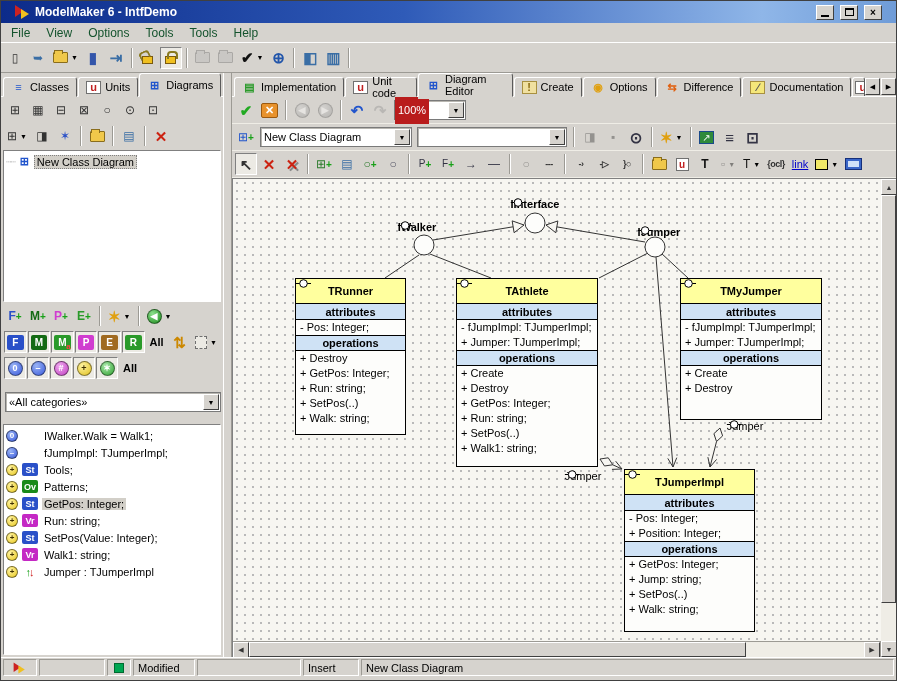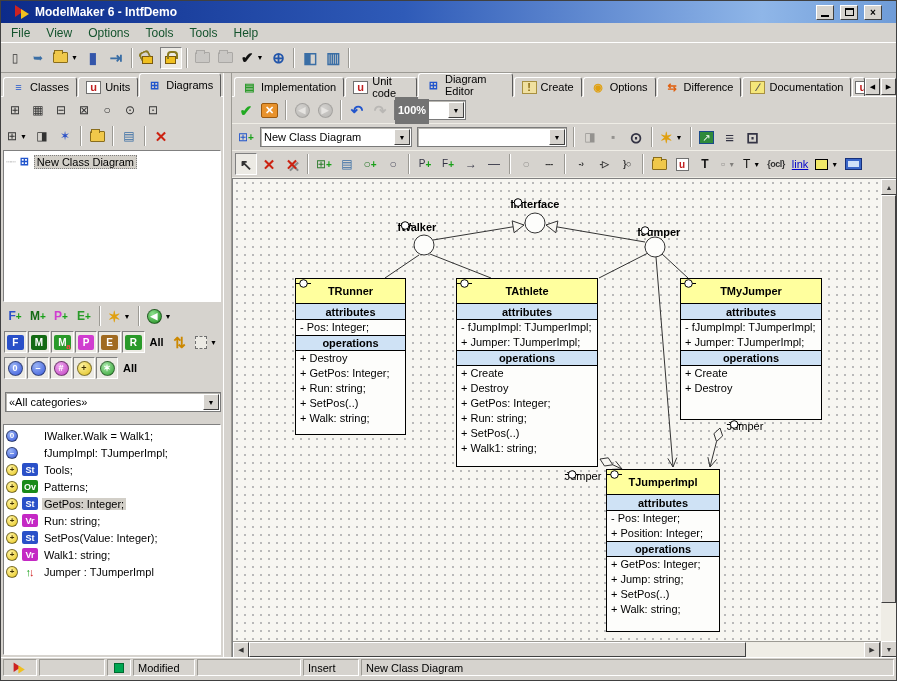--- a/index.html
+++ b/index.html
@@ -64,21 +64,21 @@
   .unitic{width:13px;height:13px;background:#fff;border:1px solid #707070;color:#c02020;font-weight:bold;font-size:10px;
           display:flex;align-items:center;justify-content:center;}
   .yellowbox{width:13px;height:11px;background:#f0e868;border:1px solid #000;}
   .film{width:17px;height:12px;background:#3a66c8;border:1px solid #16307a;position:relative;}
   .film::before{content:"";position:absolute;left:2px;right:2px;top:2px;bottom:2px;background:#cfe0f8;}
   .linktext{color:#0000cc;text-decoration:underline;font-size:11px;}
   
   .combo{height:20px;background:#fff;border:1px solid #7a7a7a;box-shadow:inset 1px 1px 0 #b8b6b0;
          display:flex;align-items:center;font-size:11px;margin:0 2px;}
   .combo .cval{flex:1;padding:0 3px;white-space:nowrap;overflow:hidden;}
-  .combo .cval.sel{background:#737373;color:#fff;flex:0 0 auto;padding:8px 3px;font-weight:bold;}
+  .combo .cval.sel{background:#b91c1c;color:#fff;flex:0 0 auto;padding:8px 3px;}
   .combo .cbtn{width:16px;height:16px;margin:1px;background:#d6d3ce;border:1px solid;border-color:#fff #404040 #404040 #fff;
          display:flex;align-items:center;justify-content:center;font-size:7px;color:#000;flex:0 0 16px;}
   
   .tabstrip{height:24px;display:flex;align-items:flex-end;background:#d6d3ce;padding-left:2px;position:relative;}
   .tabstrip::after{content:"";position:absolute;left:0;right:0;bottom:0;height:1px;background:#fff;}
   .tab{height:20px;padding:0 7px;display:flex;align-items:center;gap:4px;font-size:11px;background:#d6d3ce;
        border:1px solid;border-color:#fff #5a5a5a #d6d3ce #fff;border-radius:3px 3px 0 0;margin-right:1px;z-index:1;}
   .tab.sel{height:24px;font-weight:normal;z-index:3;border-bottom-color:#d6d3ce;box-shadow:0 2px 0 #d6d3ce;}
   .tabic{width:15px;height:13px;display:flex;align-items:center;justify-content:center;font-size:11px;font-weight:bold;flex:0 0 15px;}
   .tabscroll{margin-left:auto;display:flex;gap:1px;align-items:center;padding-bottom:2px;}
@@ -730,21 +730,21 @@
                   </svg>
                   <span>TMyJumper</span>
                 </div>
                 <div class="csec first">attributes</div>
                 <div class="crow">- fJumpImpl: TJumperImpl;</div>
                 <div class="crow">+ Jumper: TJumperImpl;</div>
                 <div class="csec">operations</div>
                 <div class="crow">+ Create</div>
                 <div class="crow">+ Destroy</div>
               </div>
-              <div class="cbox" style="left: 373px; top: 290px; width: 114px; height: 163px;">
+              <div class="cbox" style="left: 391px; top: 290px; width: 131px; height: 163px;">
                 <div class="chead">
                   <svg class="lolli" width="15" height="9" viewBox="0 0 15 9">
                     <line x1="0" y1="4.5" x2="15" y2="4.5" stroke="#000"></line>
                     <ellipse cx="7.5" cy="4.5" rx="3.8" ry="3.8" fill="#fff" stroke="#000"></ellipse>
                   </svg>
                   <span>TJumperImpl</span>
                 </div>
                 <div class="csec first">attributes</div>
                 <div class="crow">- Pos: Integer;</div>
                 <div class="crow">+ Position: Integer;</div>

